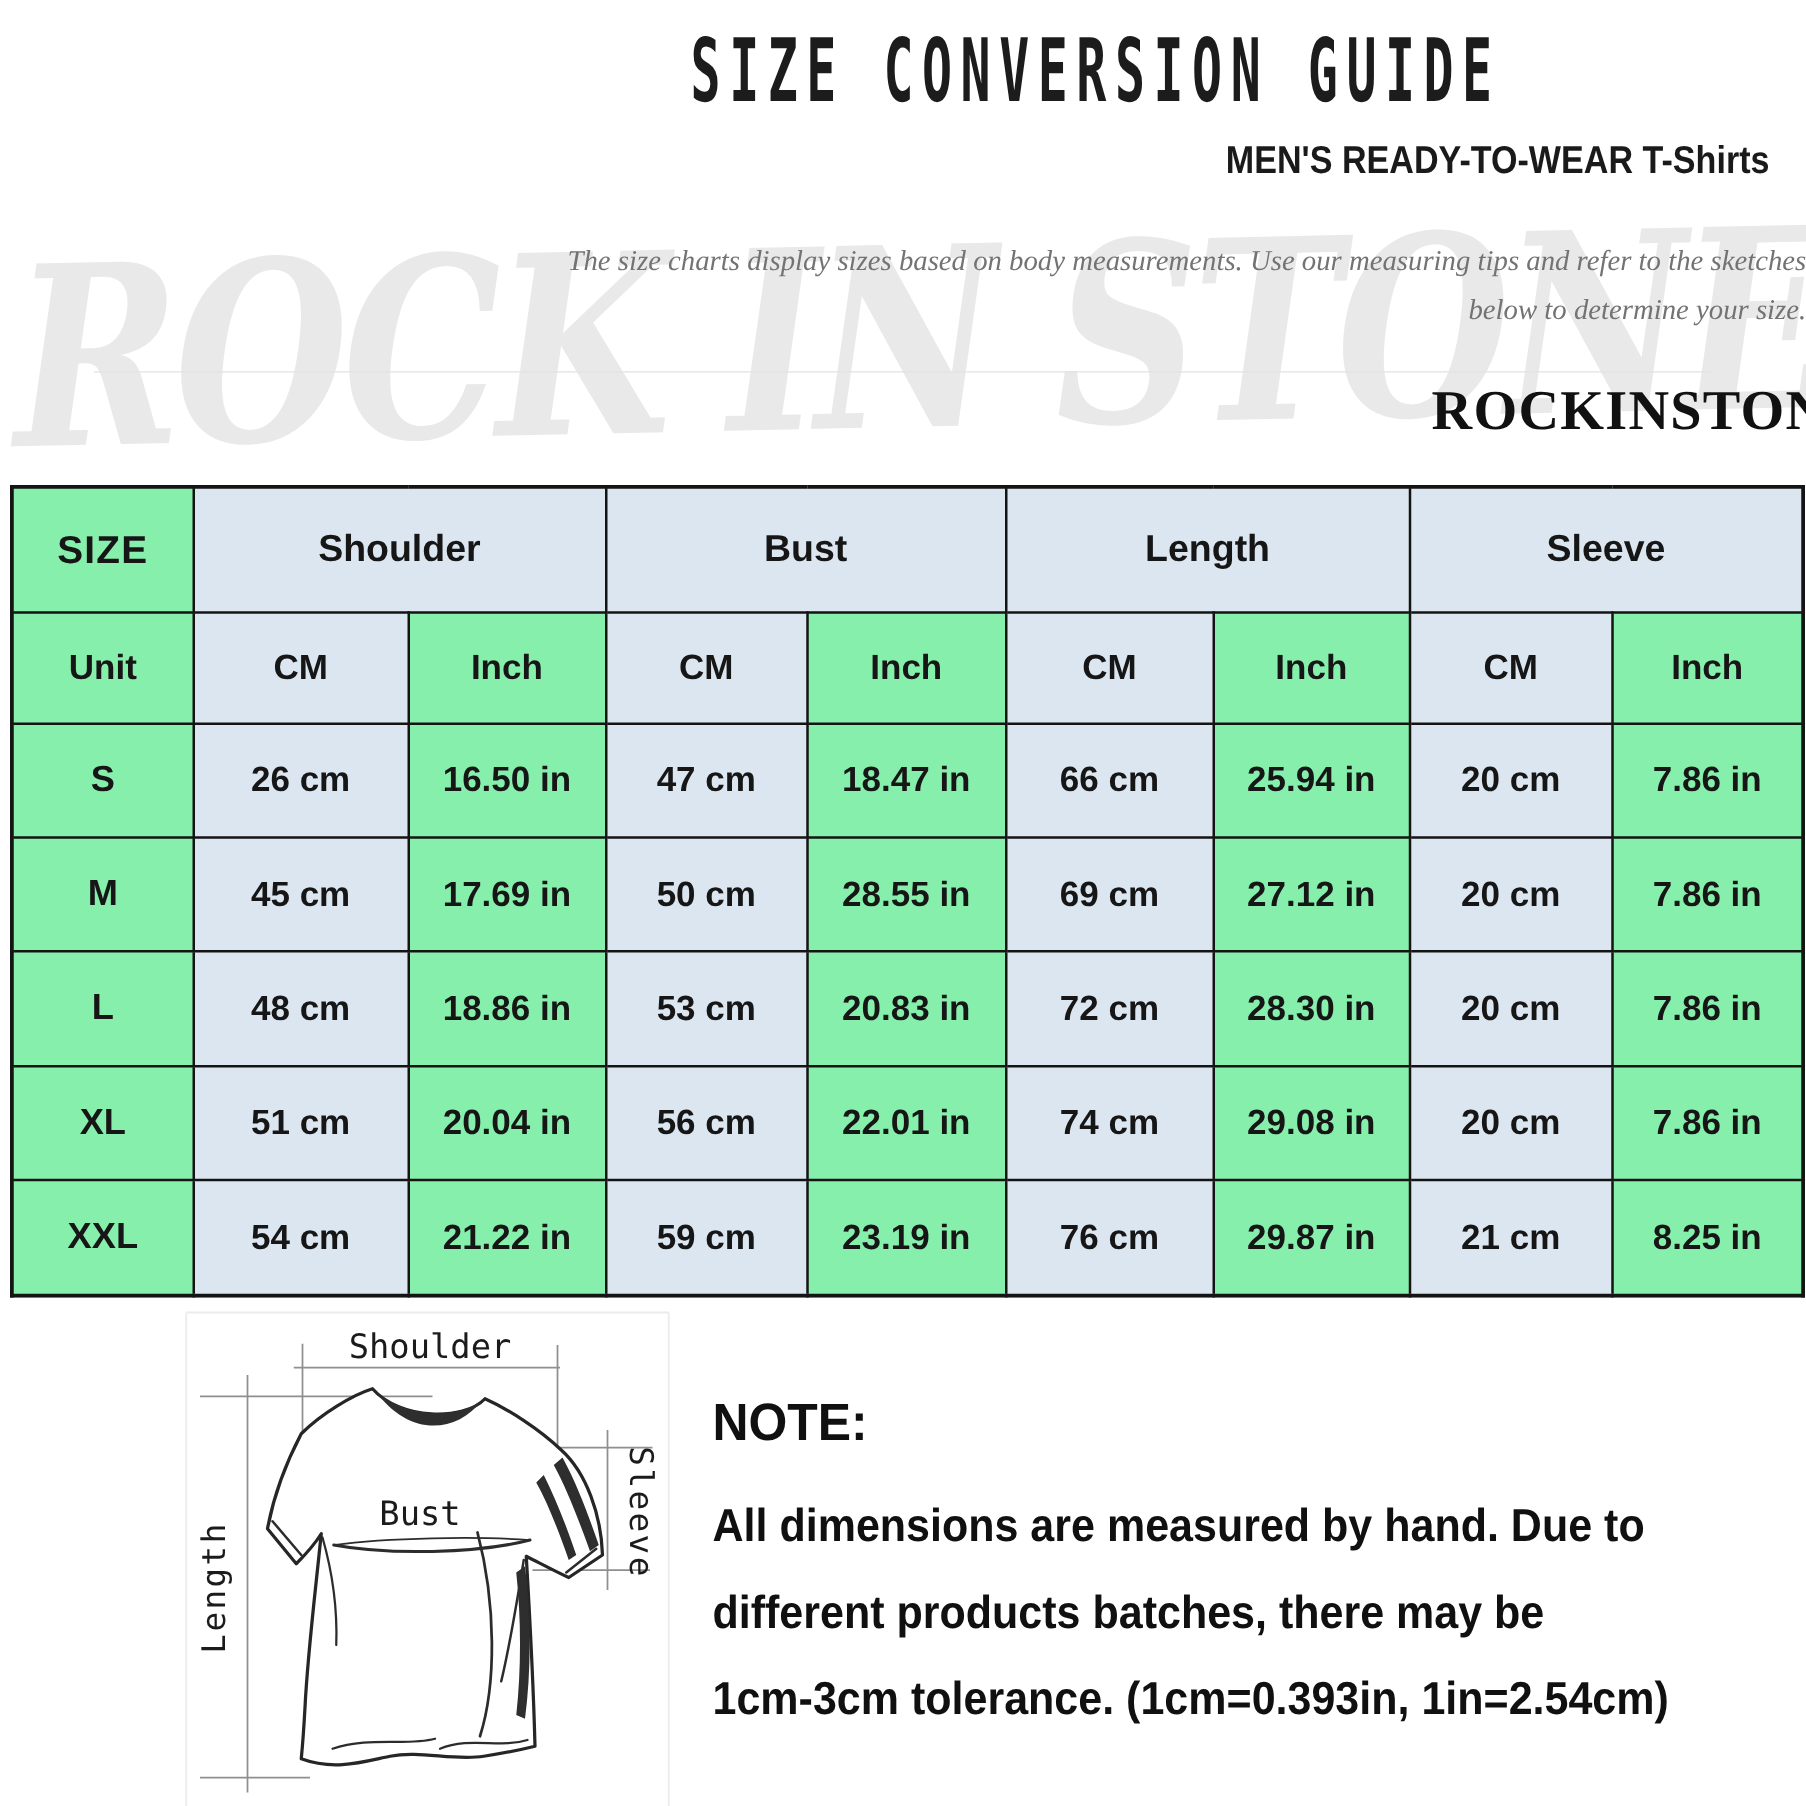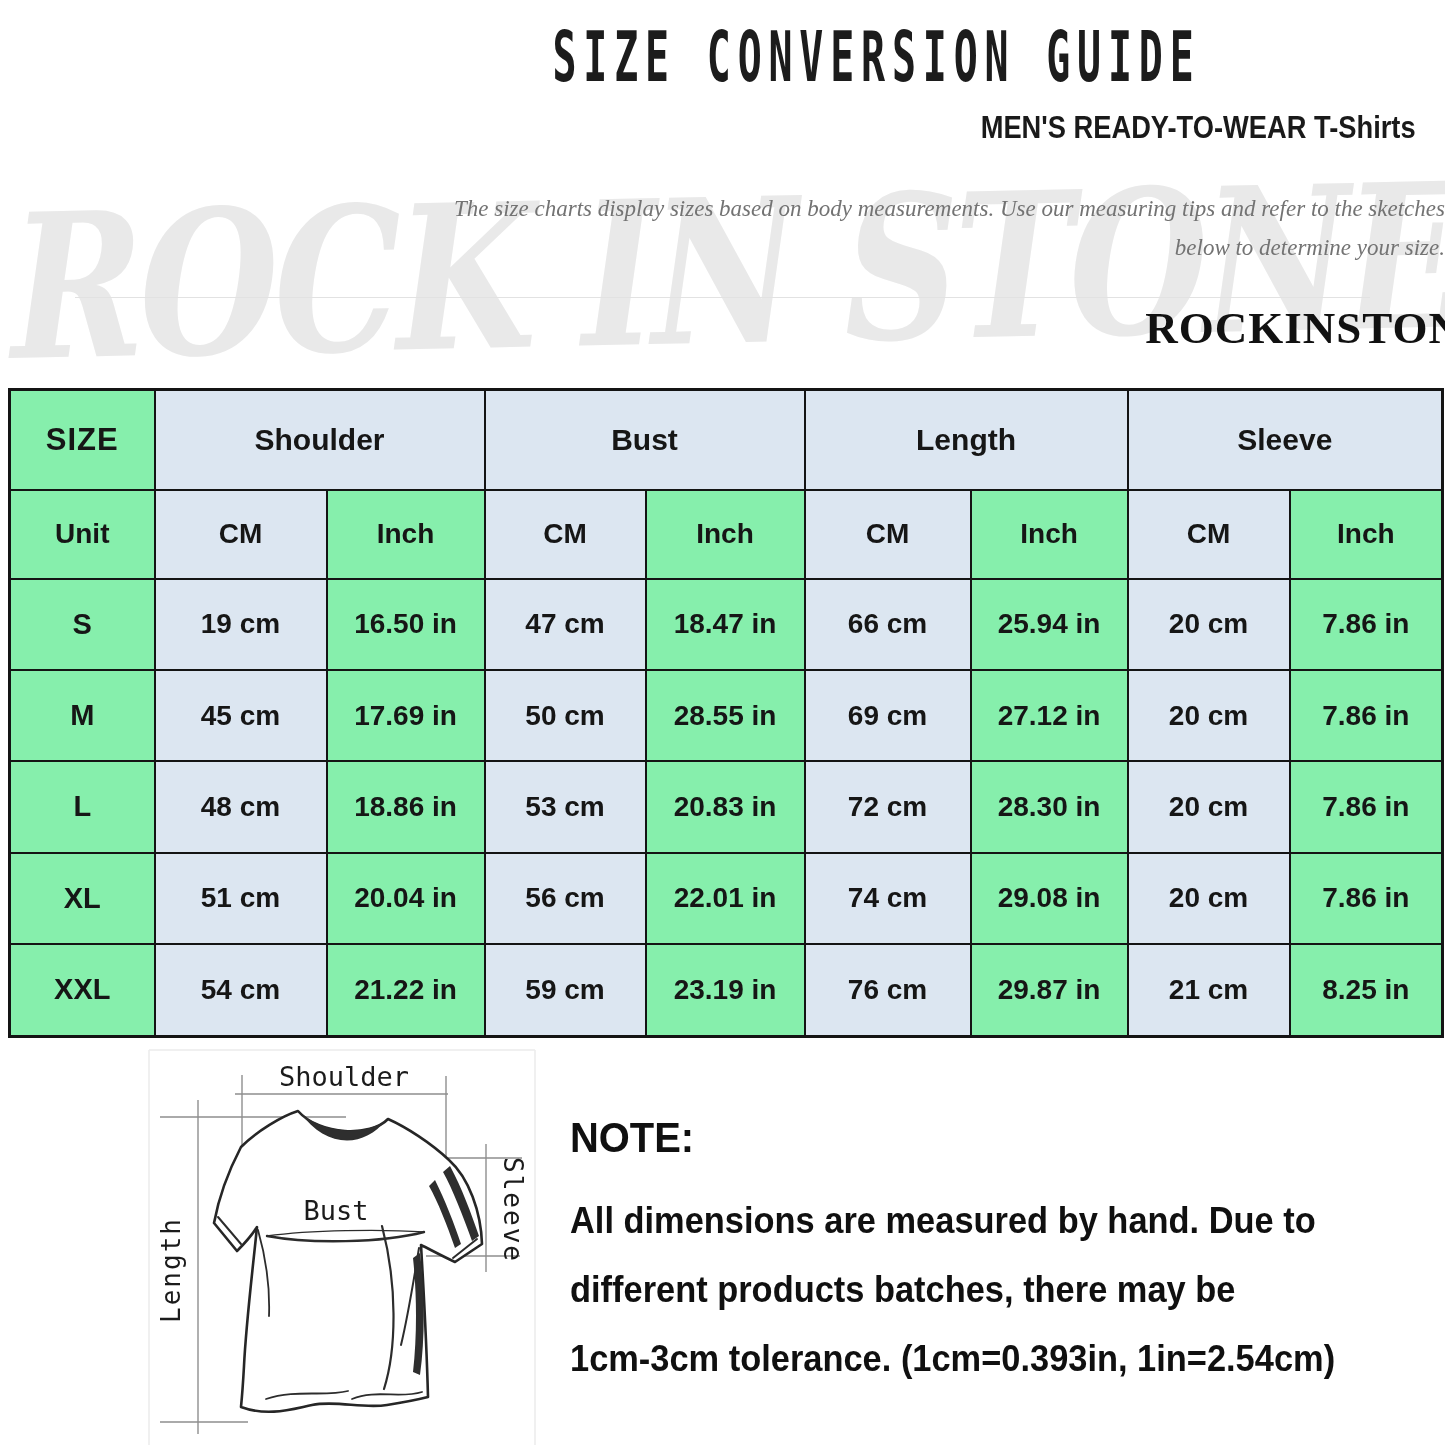--- a/index.html
+++ b/index.html
@@ -123,21 +123,21 @@
     <td class="unit-h">Inch</td>
     <td class="blue unit-h">CM</td>
     <td class="unit-h">Inch</td>
     <td class="blue unit-h">CM</td>
     <td class="unit-h">Inch</td>
     <td class="blue unit-h">CM</td>
     <td class="unit-h">Inch</td>
   </tr>
   <tr>
     <td class="rowlab">S</td>
-    <td class="blue">19 cm</td>
+    <td class="blue">26 cm</td>
     <td>16.50 in</td>
     <td class="blue">47 cm</td>
     <td>18.47 in</td>
     <td class="blue">66 cm</td>
     <td>25.94 in</td>
     <td class="blue">20 cm</td>
     <td>7.86 in</td>
   </tr>
   <tr>
     <td class="rowlab">M</td>

